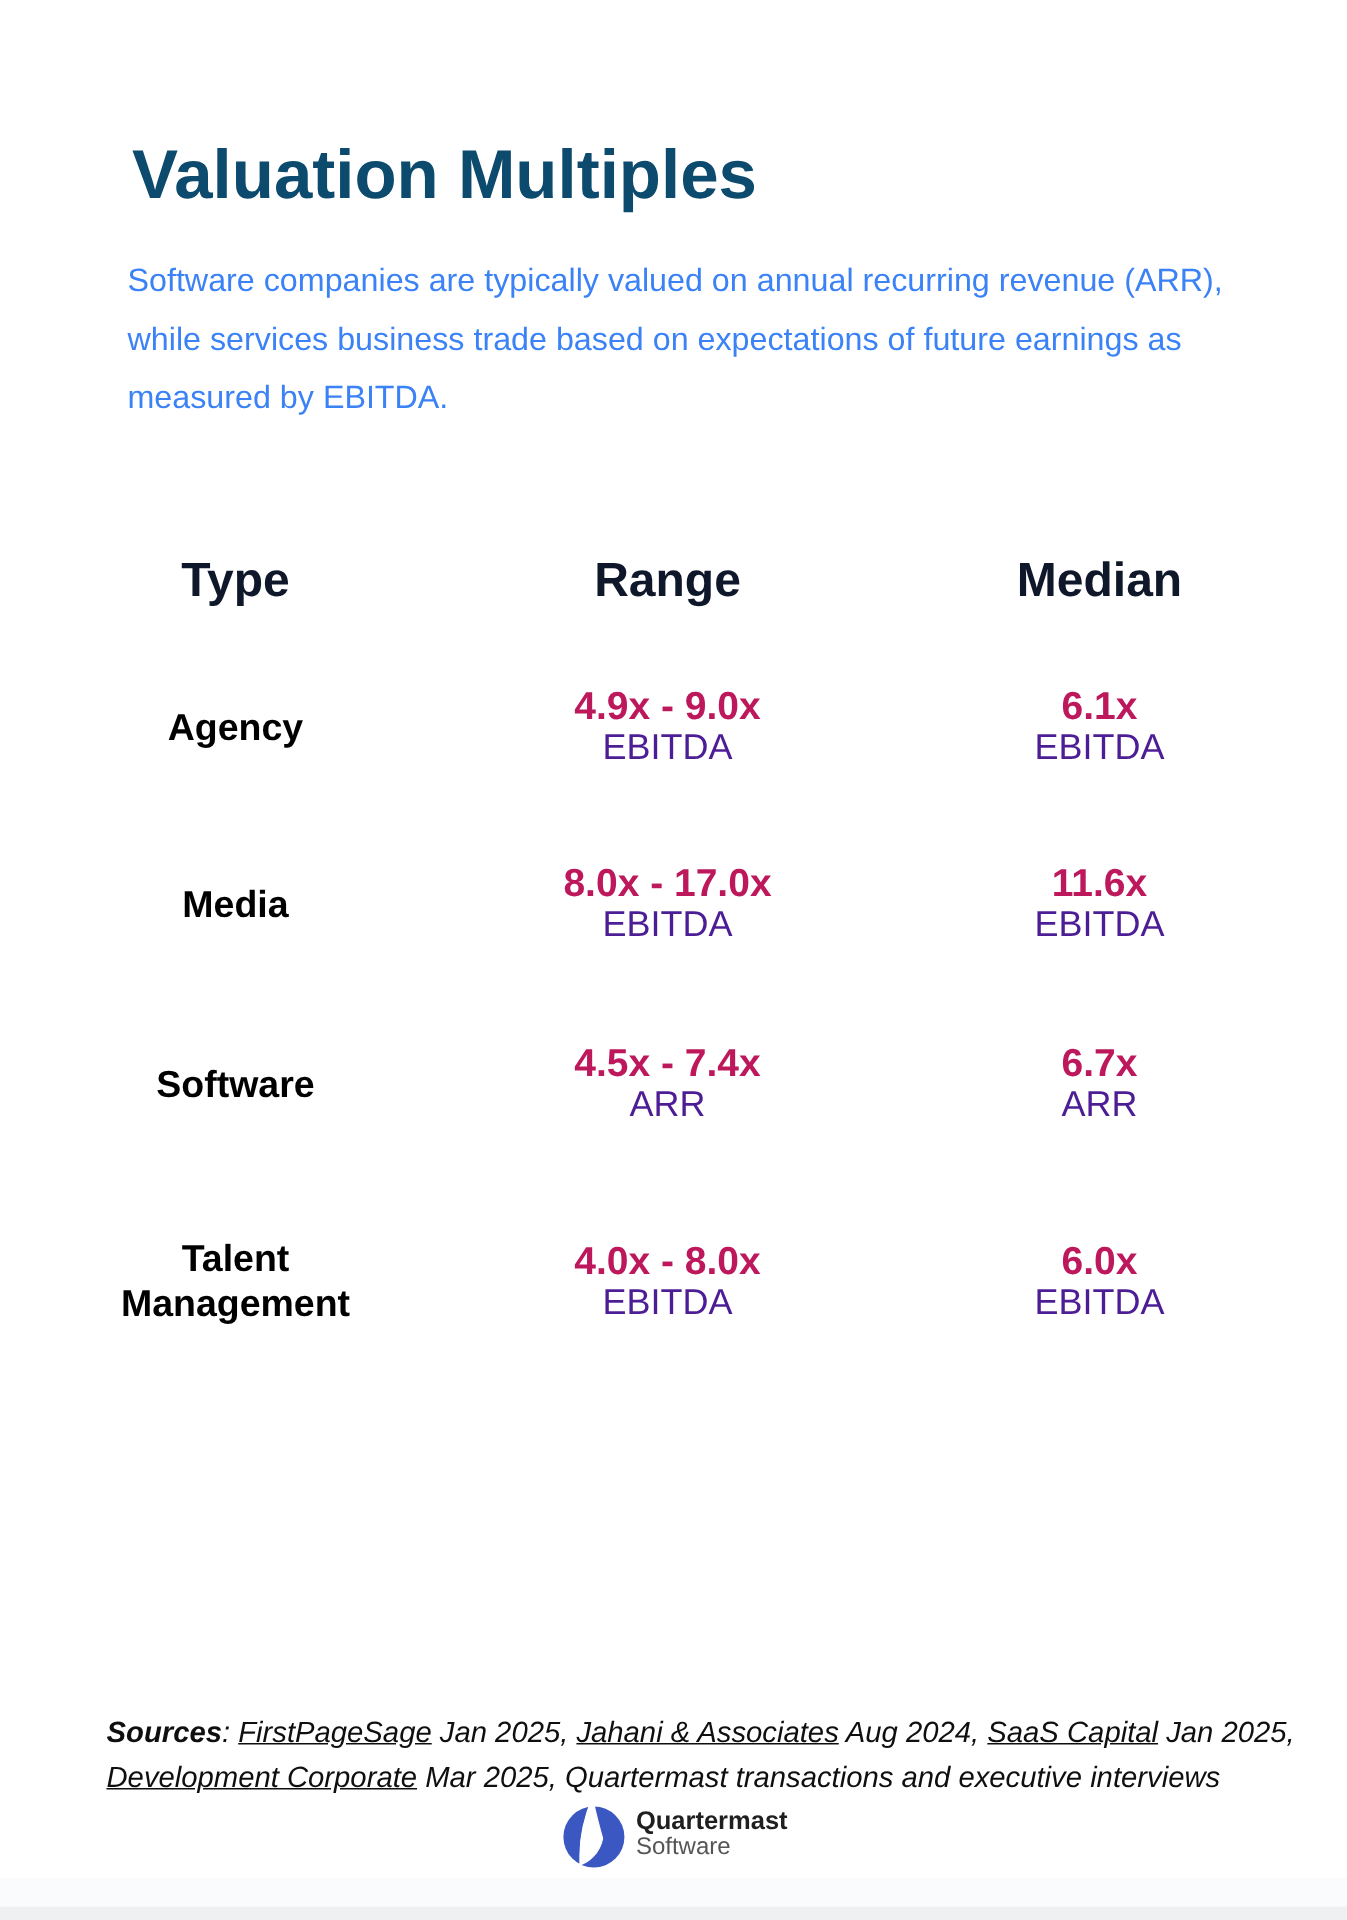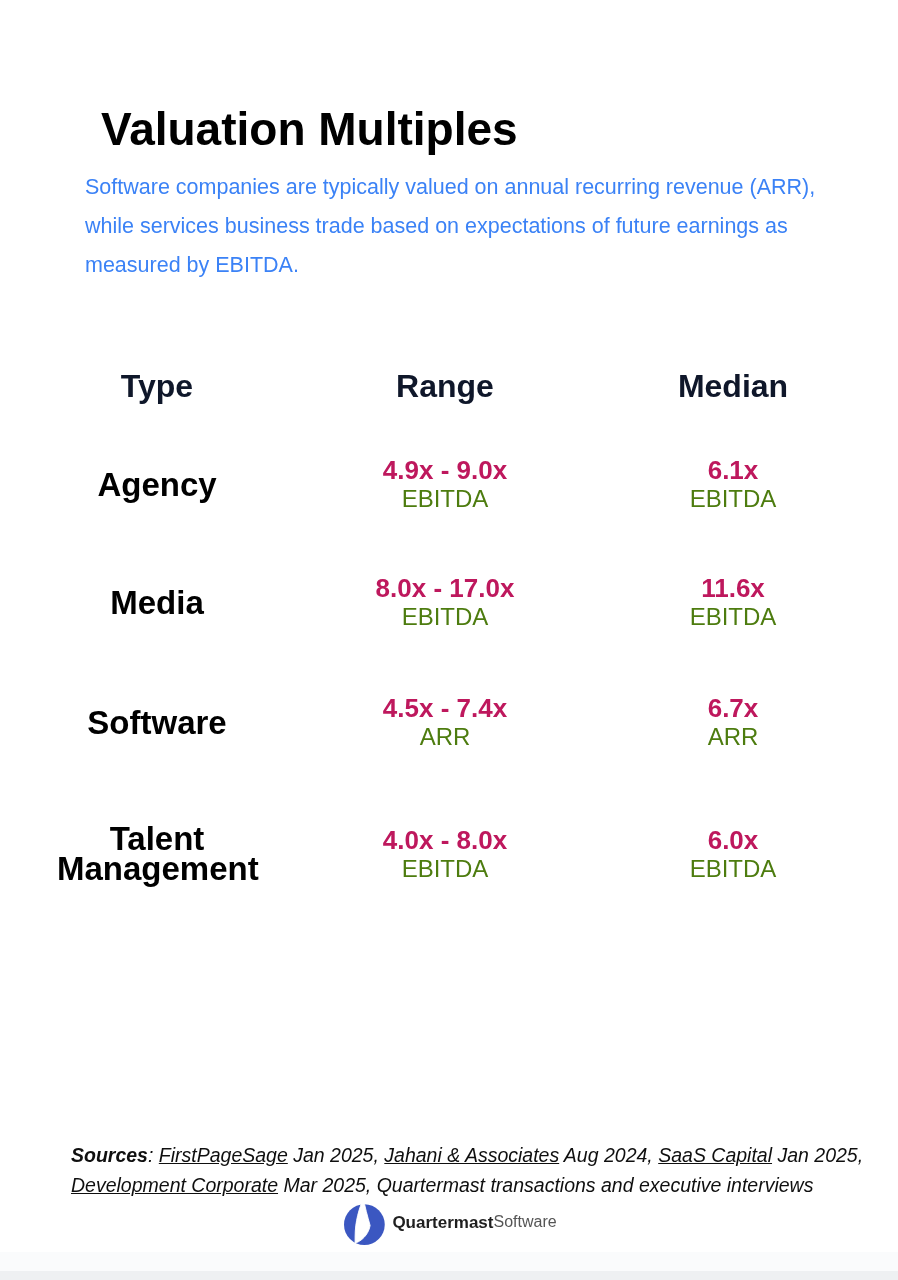--- a/index.html
+++ b/index.html
@@ -6,63 +6,63 @@
   .page{
     position:relative;
     width:898px;height:1280px;
     background:#ffffff;
     font-family:"Liberation Sans", sans-serif;
     overflow:hidden;
     margin:0 auto;
   }
   .title{
     position:absolute;left:85px;top:88px;
-    font-size:46px;font-weight:bold;color:#000000;
-    letter-spacing:0px;line-height:1.1;margin:16px;
+    font-size:46px;font-weight:bold;color:#0c4a6e;
+    letter-spacing:0px;line-height:1.1;margin:3px;
   }
   .intro{
     position:absolute;left:85px;top:168px;width:748px;
     font-size:21.5px;line-height:39px;color:#3b82f6;margin:0;
   }
   .t-row{
     position:absolute;left:13px;width:864px;
     display:grid;grid-template-columns:repeat(3,1fr);
     align-items:center;text-align:center;
   }
   .t-header{top:368px;}
   .t-header .hcell{
     font-size:32px;font-weight:bold;color:#0f172a;
   }
   .row-1{top:456px;}
   .row-2{top:574px;}
   .row-3{top:694px;}
   .row-4{top:824px;}
   .cell-type{
-    font-size:33px;font-weight:bold;color:#000;
+    font-size:25px;font-weight:bold;color:#000;
     line-height:30px;max-width:200px;margin:0 auto;
   }
   .val-num{
     font-size:26px;font-weight:bold;color:#be185d;line-height:29px;
   }
   .val-unit{
-    font-size:24px;font-weight:normal;color:#4d7c0f;line-height:28px;text-align:center;
+    font-size:24px;font-weight:normal;color:#4c1d95;line-height:28px;text-align:center;
   }
   .sources{
     position:absolute;left:35px;top:1120px;width:832px;
     font-style:italic;font-size:19.5px;line-height:30px;color:#0f0f0f;margin-left:36px;
   }
   .seg-bold{font-weight:bold;}
   .seg-link{text-decoration:underline;color:#0f0f0f;}
   .logo{
     position:absolute;top:1196px;left:50%;
     transform:translateX(-50%);
     display:flex;align-items:center;gap:5px;
   }
   .logo-mark{width:46px;height:52px;display:block;}
-  .logo-text{display:flex;flex-direction:row;justify-content:center;}
+  .logo-text{display:flex;flex-direction:column;justify-content:center;}
   .logo-name{font-size:17px;font-weight:bold;color:#1f1f1f;line-height:19px;}
   .logo-sub{font-size:16px;font-weight:normal;color:#555;line-height:18px;}
   .bottom-fade{
     position:absolute;left:0;bottom:9px;width:100%;height:19px;
     background:#fafbfc;
   }
   .bottom-bar{
     position:absolute;left:0;bottom:0;width:100%;height:9px;
     background:#eef0f2;
   }

